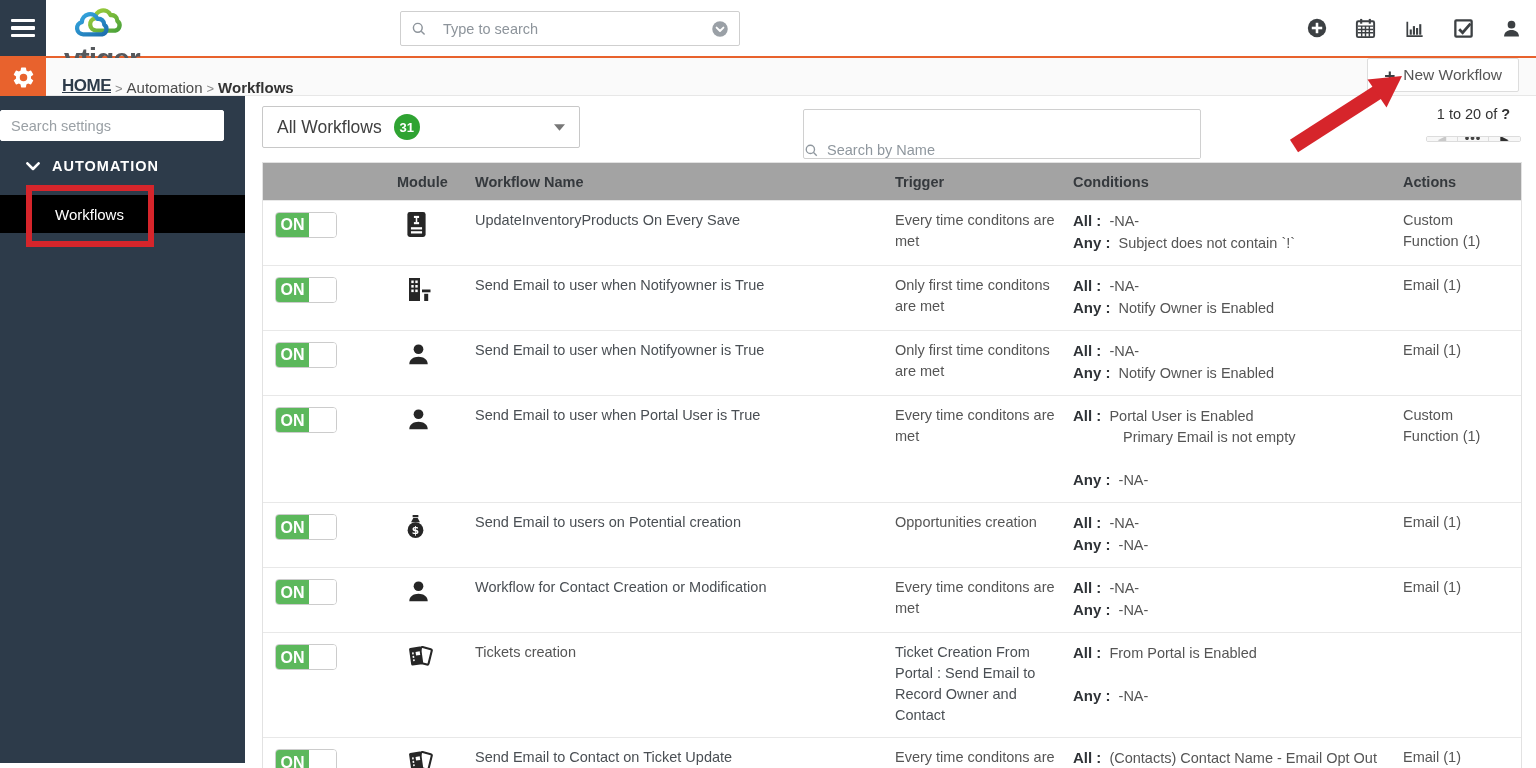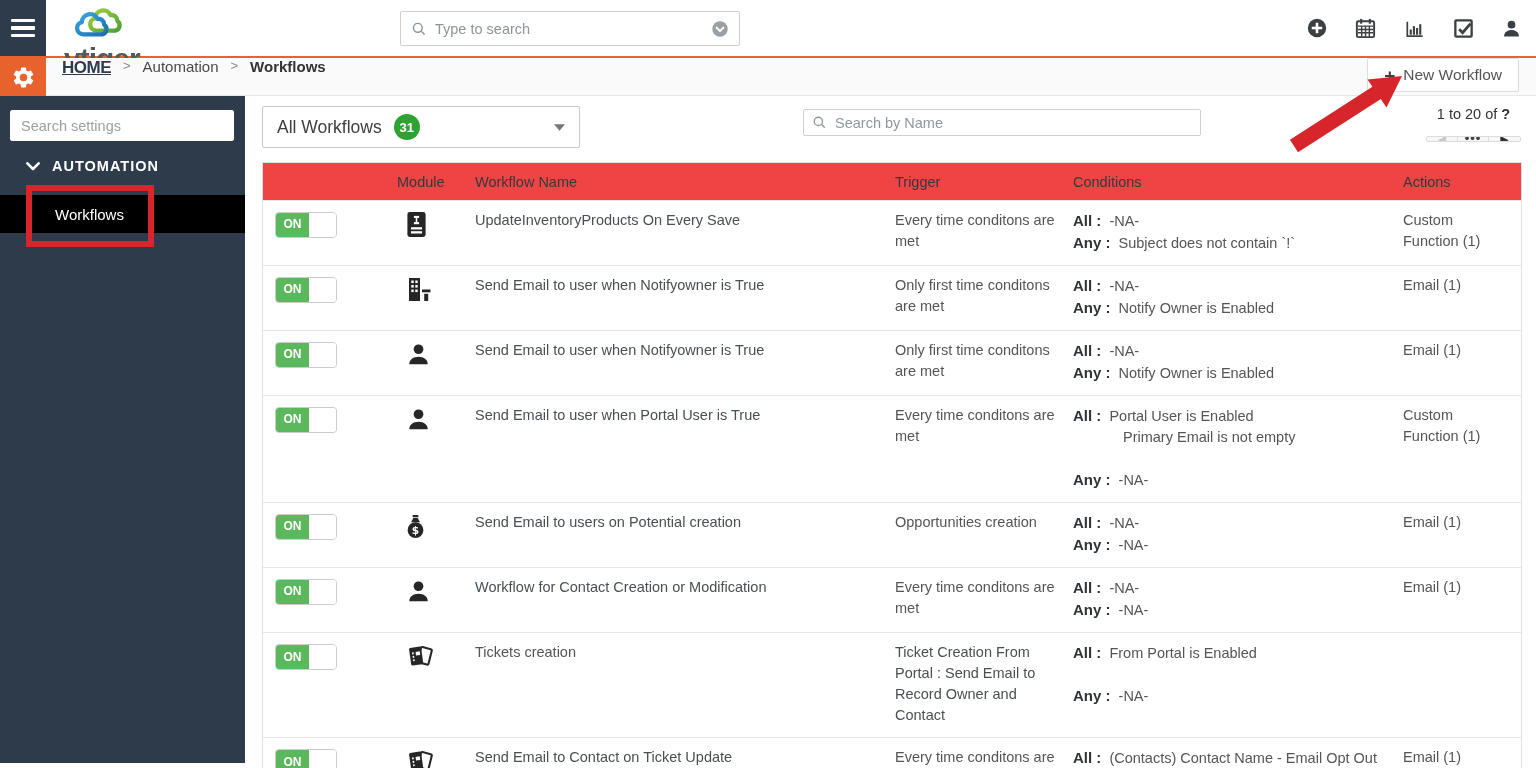--- a/index.html
+++ b/index.html
@@ -9,74 +9,74 @@
 
   
   .topbar { position:absolute; left:0; top:0; width:1536px; height:58px; background:#fff; border-bottom:2px solid #e8622d; }
   .rail-sq { position:absolute; left:0; width:46px; display:flex; align-items:center; justify-content:center; }
   .hamburger-sq { top:0; height:56px; background:#2d3b4a; cursor:pointer; }
   .hamburger-sq .bars { width:24px; }
   .hamburger-sq .bars div { height:3.5px; background:#fff; margin:4px 0; border-radius:1px; }
   .logo { position:absolute; left:60px; top:6px; display:flex; align-items:center; height:46px;flex-direction:column; }
   .logo-text { font-size:30px; font-weight:bold; color:#55585c; letter-spacing:-1px; margin-left:4px; }
   .gsearch { position:absolute; left:400px; top:11px; width:340px; height:35px; border:1px solid #cfcfcf; border-radius:2px; background:#fff; display:flex; align-items:center; padding:0 10px; }
-  .gsearch input { border:none; outline:none; flex:1; font-size:14.5px; color:#be185d; margin-left:8px; font-family:inherit; }
+  .gsearch input { border:none; outline:none; flex:1; font-size:14.5px; color:#be185d; margin-left:16px; font-family:inherit; }
   .gsearch input::placeholder { color:#8d949b; }
   .top-icons { position:absolute; right:14px; top:0; height:56px; display:flex; align-items:center; gap:26px; }
   .icn { display:inline-flex; align-items:center; justify-content:center; }
   .top-icons .icn { cursor:pointer; }
 
   
   .crumbbar { position:absolute; left:0; top:58px; width:1536px; height:38px; background:#fafafa; border-bottom:1px solid #e7e7e7; }
   .gear-sq { top:58px; height:38px; background:#e8622d; cursor:pointer; }
-  .breadcrumb { position:absolute; left:62px; top:58px; height:38px; display:flex; align-items:flex-start; gap:12px; font-size:15px; color:#5a5a5a; }
+  .breadcrumb { position:absolute; left:62px; top:58px; height:38px; display:flex; align-items:flex-end; gap:4px; font-size:15px; color:#5a5a5a; }
   .crumb-home { font-size:17px; font-weight:bold; color:#2d3b4a; text-decoration:underline; letter-spacing:-0.5px; cursor:pointer; }
   .crumb-sep { color:#8a8a8a; font-size:13px; }
   .crumb-item { color:#4a4a4a; cursor:pointer; }
   .crumb-item.last { color:#333; font-weight:600; }
   .new-wf-btn { position:absolute; right:17px; top:58px; height:34px; background:#fff; border:1px solid #ddd; border-radius:2px; display:flex; align-items:center; gap:8px; padding:0 16px; cursor:pointer; }
   .new-wf-plus { font-size:19px; font-weight:bold; color:#3c4043; line-height:1; }
   .new-wf-label { font-size:15.5px; color:#555; }
 
   
   .sidebar { position:absolute; left:0; top:96px; width:245px; height:667px; background:#2d3b4a; }
-  .side-search { position:absolute; left:10px; top:14px; width:224px; height:31px; border:1px solid #fff; border-radius:2px; background:#fff; padding:0 10px; font-size:14.5px; color:#444; outline:none; font-family:inherit; }
+  .side-search { position:absolute; left:0; top:14px; width:224px; height:31px; border:1px solid #fff; border-radius:2px; background:#fff; padding:0 10px; font-size:14.5px; color:#444; outline:none; font-family:inherit; }
   .side-search::placeholder { color:#9aa0a5; }
   .side-section { position:absolute; left:26px; top:62px; display:flex; align-items:center; gap:12px; color:#fff; font-size:14.5px; font-weight:600; letter-spacing:1px; cursor:pointer; }
   .side-selected { position:absolute; left:0; top:99px; width:245px; height:38px; background:#000; display:flex; align-items:center; cursor:pointer; }
   .side-selected span { color:#fff; font-size:15px; margin-left:55px; }
 
   
   .main { position:absolute; left:245px; top:96px; width:1291px; height:667px; background:#fff; }
   .filter-box { position:absolute; left:17px; top:10px; width:318px; height:42px; border:1px solid #c8c8c8; border-radius:2px; background:#fff; display:flex; align-items:center; padding:0 14px; cursor:pointer; }
   .filter-label { font-size:17.5px; color:#404040; }
   .filter-badge { width:26px; height:26px; border-radius:50%; background:#2fa332; color:#fff; font-size:13px; font-weight:bold; display:flex; align-items:center; justify-content:center; margin-left:12px; }
   .filter-caret { margin-left:auto; }
-  .name-search { position:absolute; left:558px; top:13px; width:398px; height:27px; border:1px solid #d0d0d0; border-radius:2px; background:#fff; display:flex; align-items:center; padding:0 8px; }
+  .name-search { position:absolute; left:558px; top:13px; width:398px; height:50px; border:1px solid #d0d0d0; border-radius:2px; background:#fff; display:flex; align-items:flex-end; padding:0 0; }
   .name-search input { border:none; outline:none; flex:1; font-size:14.5px; color:#444; margin-left:8px; font-family:inherit; }
   .name-search input::placeholder { color:#8f979e; }
   .pager { position:absolute; right:15px; top:10px; height:36px; display:flex; align-items:center; gap:14px;flex-direction:column; }
   .pager-text { font-size:14.5px; color:#333; }
   .pager-text b { font-weight:bold; }
   .pager-btns { display:flex; height:36px; border:1px solid #dcdcdc; border-radius:2px; overflow:hidden; }
   .pager-btn { width:31px; height:100%; background:#f7f7f7; display:flex; align-items:center; justify-content:center; border-right:1px solid #dcdcdc; cursor:pointer; font-size:11px; }
   .pager-btn:last-child { border-right:none; }
   .pager-btn.prev { color:#c9c9c9; }
   .pager-btn.more { color:#444; font-size:13px; letter-spacing:1px; font-weight:bold; padding-bottom:6px; }
   .pager-btn.next { color:#2f2f2f; }
 
   
   .wtable { position:absolute; left:17px; top:66px; width:1260px; border:1px solid #e2e2e2; background:#fff; }
   .thead, .trow { display:grid; grid-template-columns:128px 78px 420px 178px 330px 1fr; }
-  .thead { background:#ef4444; height:37px; align-items:center; font-size:14.5px; font-weight:normal; color:#35393d; }
+  .thead { background:#a3a3a3; height:37px; align-items:center; font-size:14.5px; font-weight:bold; color:#35393d; }
   .thead > div { padding:0 6px; }
   .trow { border-top:1px solid #e8e8e8; min-height:53px; padding:9px 0 11px; font-size:14.5px; color:#555; line-height:1.45; }
   .cell { padding:0 6px; }
   .toggle { margin:2px 0 0 6px; width:62px; height:26px; border:1px solid #ccc; border-radius:4px; overflow:hidden; display:flex; cursor:pointer; background:#fff; }
-  .toggle-on { width:33px; background:#5cb85c; color:#fff; font-size:12px; font-weight:bold; display:flex; align-items:center; justify-content:center; }
+  .toggle-on { width:33px; background:#5cb85c; color:#fff; font-size:16px; font-weight:bold; display:flex; align-items:center; justify-content:center; }
   .toggle-knob { flex:1; background:#fff; }
   .module-cell { padding-left:14px; padding-top:1px; }
   .name-cell { color:#4a4f54; padding-right:24px; }
   .cond-label { font-weight:bold; color:#2f3337; font-size:15px; }
   .cond-val { color:#555; }
   .cond-more { margin-left:50px; }
   .gap { margin-top:21px; }
   .actions-cell { padding-right:10px; }
 
   

